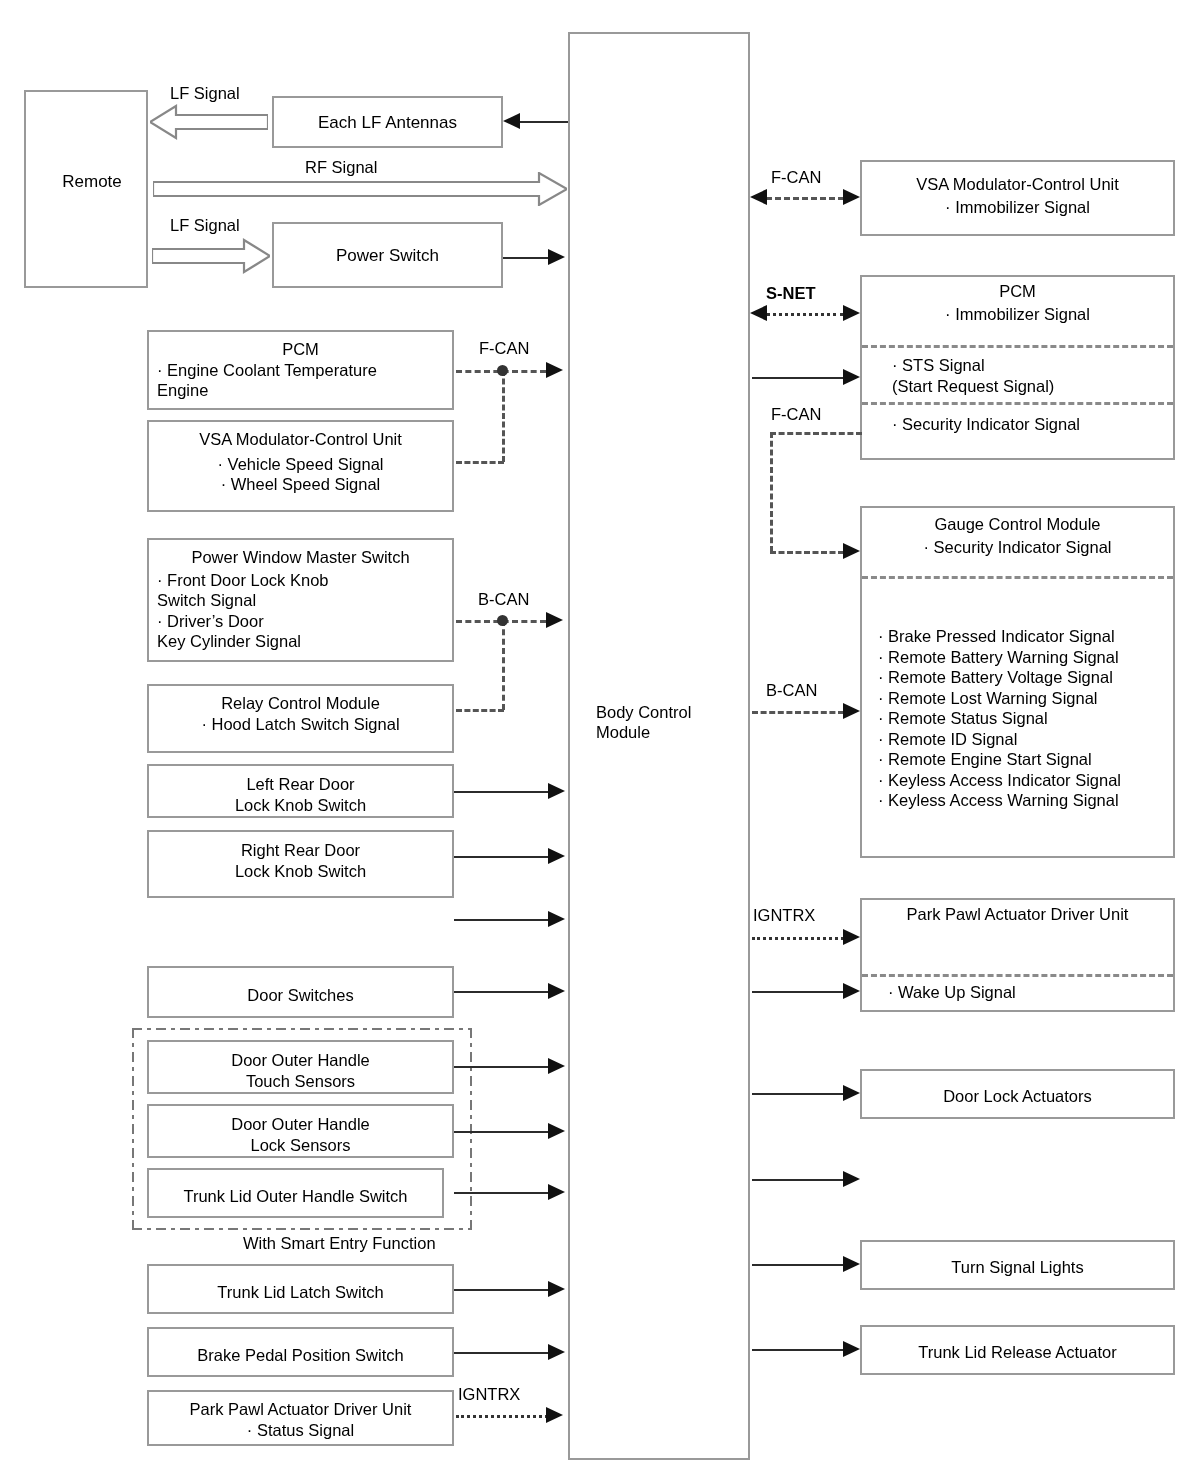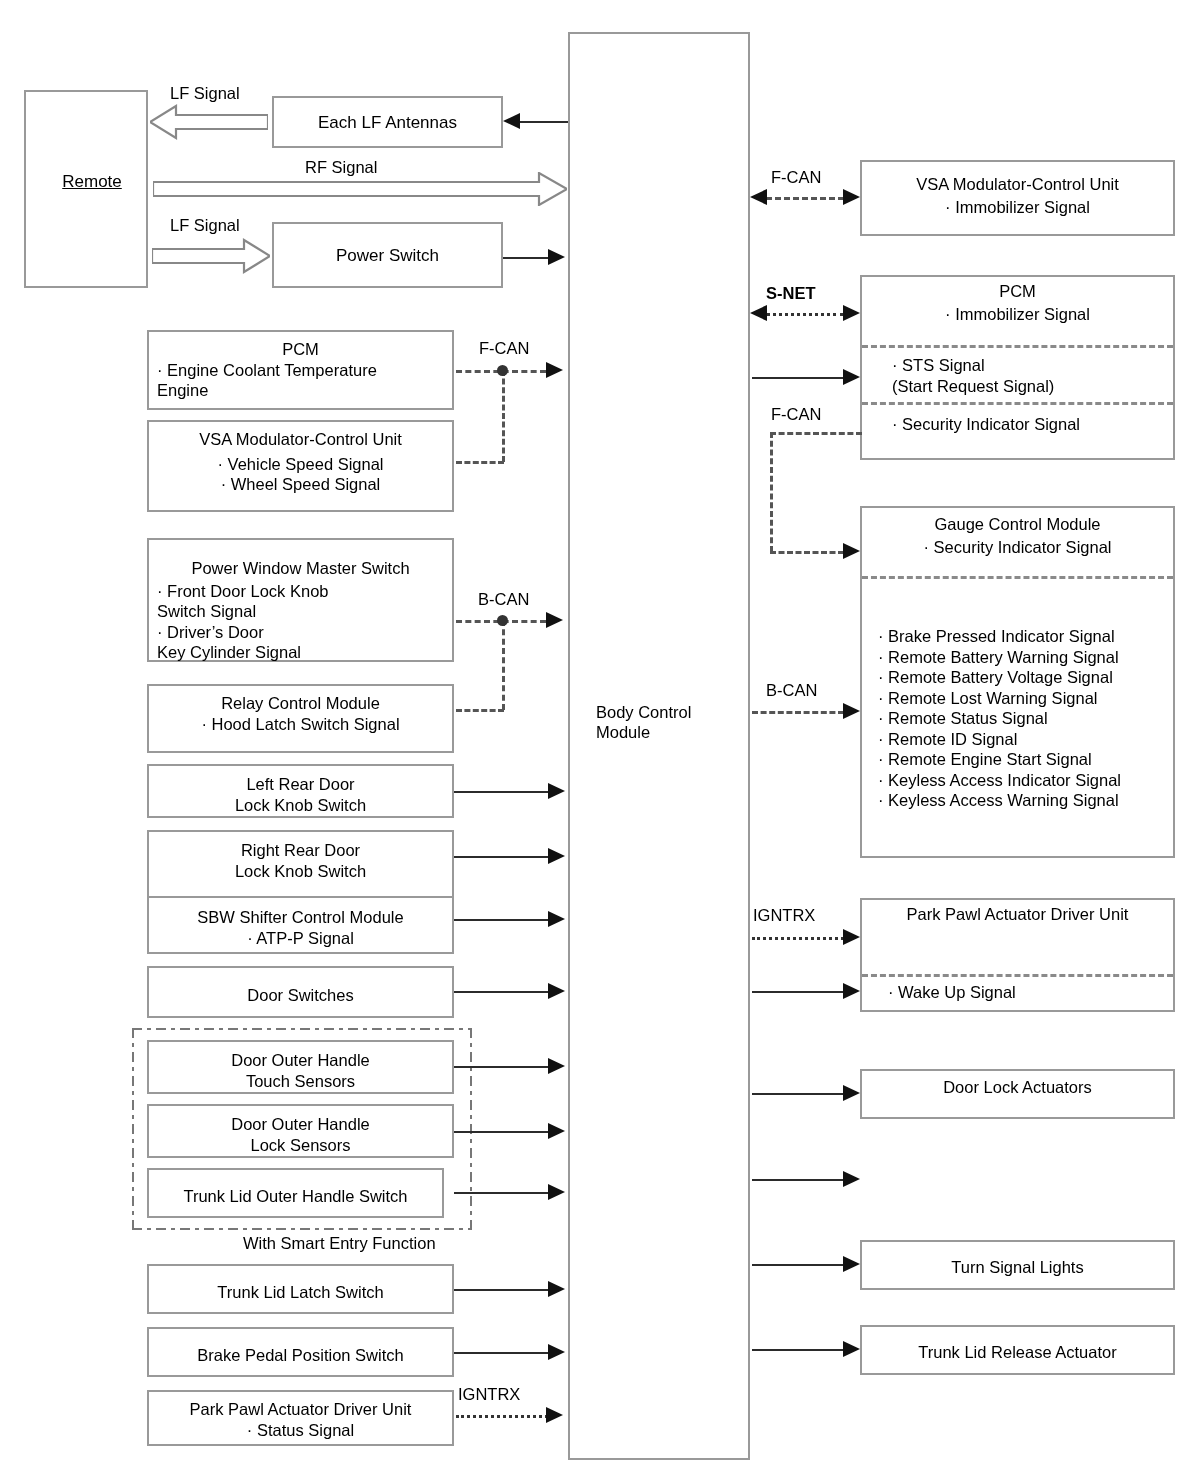--- a/index.html
+++ b/index.html
@@ -53,21 +53,21 @@
 </head>
 <body>
 
 <div id="canvas">
 
   <div class="bcm" style="left:568px;top:32px;width:182px;height:1428px;"></div>
   <div class="bcm-label" style="left:596px;top:702px;">Body Control
 Module</div>
 
   <div class="box" style="left:24px;top:90px;width:124px;height:198px;">
-    <span class="ttl t17" style="position:absolute;left:12px;right:0;top:79px;text-decoration:underline;">Remote</span>
+    <span class="ttl t17" style="position:absolute;left:12px;right:0;top:79px;">Remote</span>
   </div>
 
   <div class="lbl" style="left:170px;top:84px;">LF Signal</div>
   <div class="blockarrow" style="left:150px;top:104px;">
     <svg width="118" height="36" viewBox="0 0 118 36">
       <polygon points="0,18 26,2 26,11 118,11 118,25 26,25 26,34" fill="#ffffff" stroke="#888888" stroke-width="2.2"></polygon>
     </svg>
   </div>
 
   <div class="box" style="left:272px;top:96px;width:231px;height:52px;">
@@ -110,21 +110,21 @@
   <div class="hdash" style="left:456px;top:461px;width:48px;"></div>
   <div style="position:absolute;left:497px;top:365px;width:11px;height:11px;background:#333;border-radius:50%;"></div>
 
   <div class="box bx-pad" style="left:147px;top:420px;width:307px;height:92px;">
     <span class="lic t16" style="margin-top:3px;">VSA Modulator-Control Unit</span>
     <span class="lic t16" style="margin-top:4px;">· Vehicle Speed Signal</span>
     <span class="lic t16">· Wheel Speed Signal</span>
   </div>
 
   <div class="box bx-pad" style="left:147px;top:538px;width:307px;height:124px;">
-    <span class="ttl t16" style="margin-top:14px;">Power Window Master Switch</span>
+    <span class="ttl t16" style="margin-top:3px;">Power Window Master Switch</span>
     <span class="li t16" style="margin-top:2px;">· Front Door Lock Knob</span>
     <span class="li t16">Switch Signal</span>
     <span class="li t16">· Driver’s Door</span>
     <span class="li t16">Key Cylinder Signal</span>
   </div>
 
   <div class="lbl" style="left:478px;top:590px;">B-CAN</div>
   <div class="hdash" style="left:456px;top:620px;width:90px;"></div>
   <div class="ahead right" style="left:546px;top:612px;"></div>
   <div class="vdash" style="left:502px;top:620px;height:90px;"></div>
@@ -143,24 +143,20 @@
   <div class="hline" style="left:454px;top:791px;width:97px;"></div>
   <div class="ahead right" style="left:548px;top:783px;"></div>
 
   <div class="box bx-pad" style="left:147px;top:830px;width:307px;height:68px;">
     <span class="lic t16" style="margin-top:4px;">Right Rear Door</span>
     <span class="lic t16">Lock Knob Switch</span>
   </div>
   <div class="hline" style="left:454px;top:856px;width:97px;"></div>
   <div class="ahead right" style="left:548px;top:848px;"></div>
 
-  <div class="box bx-pad" style="left:147px;top:896px;width:307px;height:58px;">
-    <span class="lic t16" style="margin-top:5px;">SBW Shifter Control Module</span>
-    <span class="lic t16">· ATP-P Signal</span>
-  </div>
   <div class="hline" style="left:454px;top:919px;width:97px;"></div>
   <div class="ahead right" style="left:548px;top:911px;"></div>
 
   <div class="box bx-pad" style="left:147px;top:966px;width:307px;height:52px;">
     <span class="lic t16" style="margin-top:13px;">Door Switches</span>
   </div>
   <div class="hline" style="left:454px;top:991px;width:97px;"></div>
   <div class="ahead right" style="left:548px;top:983px;"></div>
 
   <div class="dashdot" style="left:132px;top:1028px;width:340px;height:202px;"></div>
@@ -277,21 +273,21 @@
       <span class="li t16">· Wake Up Signal</span>
     </div>
   </div>
   <div class="lbl" style="left:753px;top:906px;">IGNTRX</div>
   <div class="hdot" style="left:752px;top:937px;width:92px;"></div>
   <div class="ahead right" style="left:843px;top:929px;"></div>
   <div class="hline" style="left:752px;top:991px;width:95px;"></div>
   <div class="ahead right" style="left:843px;top:983px;"></div>
 
   <div class="box bx-pad" style="left:860px;top:1069px;width:315px;height:50px;">
-    <span class="lic t16" style="margin-top:2px;">Door Lock Actuators</span>
+    <span class="lic t16" style="margin-top:11px;">Door Lock Actuators</span>
   </div>
   <div class="hline" style="left:752px;top:1093px;width:95px;"></div>
   <div class="ahead right" style="left:843px;top:1085px;"></div>
 
   <div class="hline" style="left:752px;top:1179px;width:95px;"></div>
   <div class="ahead right" style="left:843px;top:1171px;"></div>
 
   <div class="box bx-pad" style="left:860px;top:1240px;width:315px;height:50px;">
     <span class="lic t16" style="margin-top:11px;">Turn Signal Lights</span>
   </div>

